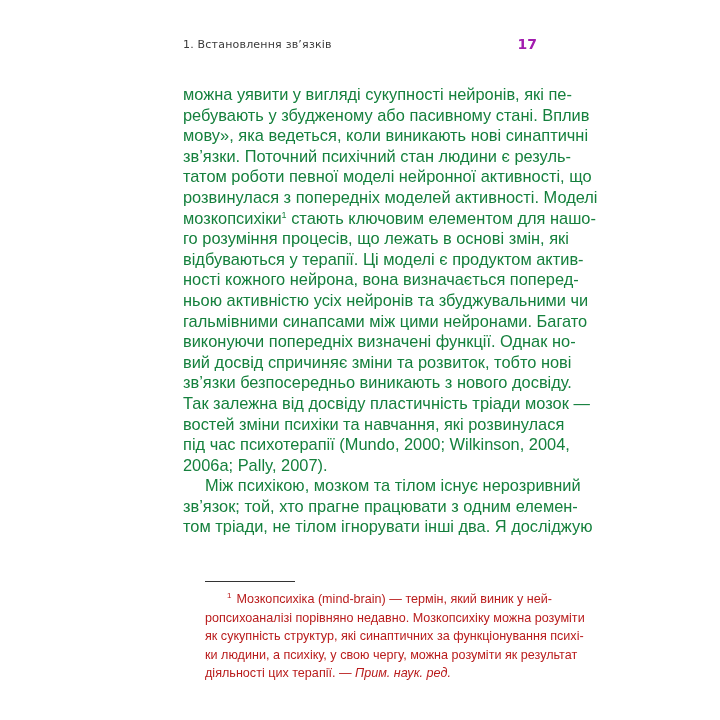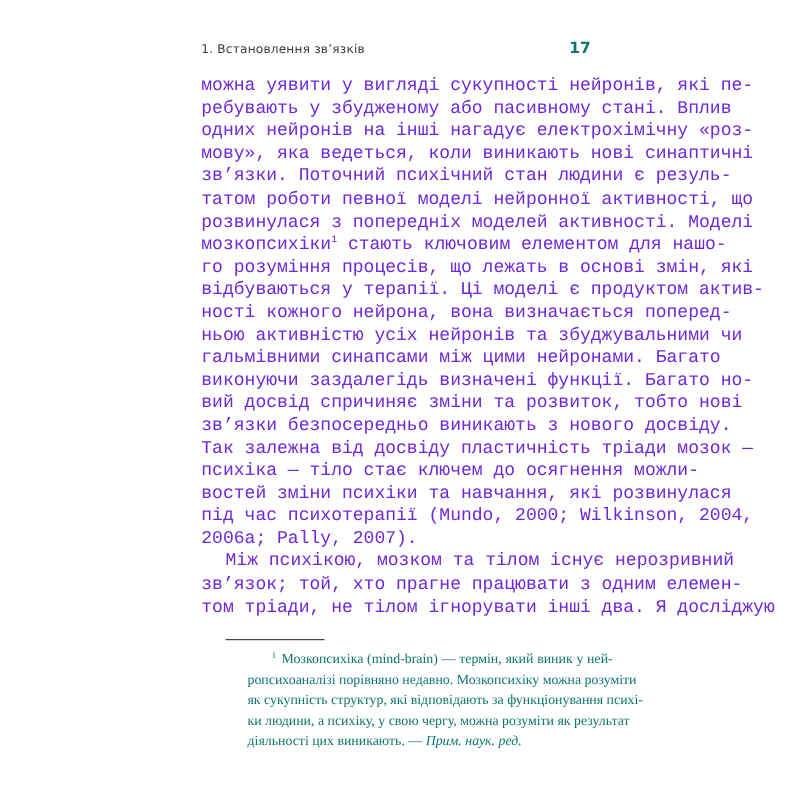--- a/index.html
+++ b/index.html
@@ -8,90 +8,87 @@
   .running-head {
     position: absolute; left: 183px; top: 34px; width: 354px; height: 20px;
     display: flex; justify-content: space-between; align-items: center;
   }
   .running-title {
     font-family: "DejaVu Sans", sans-serif; font-size: 11px; color: #3a3a3a;
     letter-spacing: 0.2px;
     text-align: center;
   }
   .page-number {
-    font-family: "DejaVu Sans", sans-serif; font-size: 14px; font-weight: bold; color: #0f766e;
+    font-family: "DejaVu Sans", sans-serif; font-size: 14px; font-weight: bold; color: #a21caf;
   }
   .body-text {
-    position: absolute; left: 183px; top: 68px; width: 354px;
-    font-family: Liberation Mono, monospace; font-size: 16.4px; line-height: 20.6px;
-    color: #6d28d9;
+    position: absolute; left: 183px; top: 84px; width: 354px;
+    font-family: Liberation Sans, sans-serif; font-size: 16.4px; line-height: 20.6px;
+    color: #15803d;
   }
   .line {
     display: block; height: 20.6px; white-space: nowrap;
     text-align: justify; text-align-last: justify;
   }
   .line.last { text-align-last: left; }
   .line.indent { padding-left: 22px; }
   sup.fnref { font-size: 9px; line-height: 0; vertical-align: 6px; }
   .footnote-rule {
     position: absolute; left: 205px; top: 581px; width: 90px; height: 0;
     border-top: 1px solid #333;
   }
   .footnotes {
     position: absolute; left: 205px; top: 590px; width: 332px;
-    font-family: Liberation Serif, serif; font-size: 12.6px; line-height: 18.6px;
-    color: #0f766e;
-    margin-left: 20px;
+    font-family: Liberation Sans, sans-serif; font-size: 12.6px; line-height: 18.6px;
+    color: #b91c1c;
   }
   .fn-line { display: block; height: 18.6px; white-space: nowrap; text-align: justify; text-align-last: justify; }
   .fn-line.first { padding-left: 22px; }
   .fn-line.last { text-align-last: left; }
   .fn-num { font-size: 8px; vertical-align: 5px; line-height: 0; margin-right: 5px; }
   .editor-note { font-style: italic; }
 </style>
 </head>
 <body>
 
 <div class="page">
 
   <div class="running-head">
     <span class="running-title">1. Встановлення зв’язків</span>
     <span class="page-number">17</span>
   </div>
 
   <div class="body-text">
     <span class="line">можна уявити у вигляді сукупності нейронів, які пе-</span>
     <span class="line">ребувають у збудженому або пасивному стані. Вплив</span>
-    <span class="line">одних нейронів на інші нагадує електрохімічну «роз-</span>
     <span class="line">мову», яка ведеться, коли виникають нові синаптичні</span>
     <span class="line">зв’язки. Поточний психічний стан людини є резуль-</span>
     <span class="line">татом роботи певної моделі нейронної активності, що</span>
     <span class="line">розвинулася з попередніх моделей активності. Моделі</span>
     <span class="line"><span>мозкопсихіки</span><sup class="fnref">1</sup><span> стають ключовим елементом для нашо-</span></span>
     <span class="line">го розуміння процесів, що лежать в основі змін, які</span>
     <span class="line">відбуваються у терапії. Ці моделі є продуктом актив-</span>
     <span class="line">ності кожного нейрона, вона визначається поперед-</span>
     <span class="line">ньою активністю усіх нейронів та збуджувальними чи</span>
     <span class="line">гальмівними синапсами між цими нейронами. Багато</span>
-    <span class="line">виконуючи заздалегідь визначені функції. Багато но-</span>
+    <span class="line">виконуючи попередніх визначені функції. Однак но-</span>
     <span class="line">вий досвід спричиняє зміни та розвиток, тобто нові</span>
     <span class="line">зв’язки безпосередньо виникають з нового досвіду.</span>
     <span class="line">Так залежна від досвіду пластичність тріади мозок —</span>
-    <span class="line">психіка — тіло стає ключем до осягнення можли-</span>
     <span class="line">востей зміни психіки та навчання, які розвинулася</span>
     <span class="line">під час психотерапії (Mundo, 2000; Wilkinson, 2004,</span>
     <span class="line last">2006а; Pally, 2007).</span>
     <span class="line indent">Між психікою, мозком та тілом існує нерозривний</span>
     <span class="line">зв’язок; той, хто прагне працювати з одним елемен-</span>
     <span class="line">том тріади, не тілом ігнорувати інші два. Я досліджую</span>
   </div>
 
   <div class="footnote-rule"></div>
 
   <div class="footnotes">
     <span class="fn-line first"><span class="fn-num">1</span><span>Мозкопсихіка (mind-brain) — термін, який виник у ней-</span></span>
     <span class="fn-line">ропсихоаналізі порівняно недавно. Мозкопсихіку можна розуміти</span>
-    <span class="fn-line">як сукупність структур, які відповідають за функціонування психі-</span>
+    <span class="fn-line">як сукупність структур, які синаптичних за функціонування психі-</span>
     <span class="fn-line">ки людини, а психіку, у свою чергу, можна розуміти як результат</span>
-    <span class="fn-line last"><span>діяльності цих виникають. — </span><span class="editor-note">Прим. наук. ред.</span></span>
+    <span class="fn-line last"><span>діяльності цих терапії. — </span><span class="editor-note">Прим. наук. ред.</span></span>
   </div>
 
 </div>
 
 </body></html>

